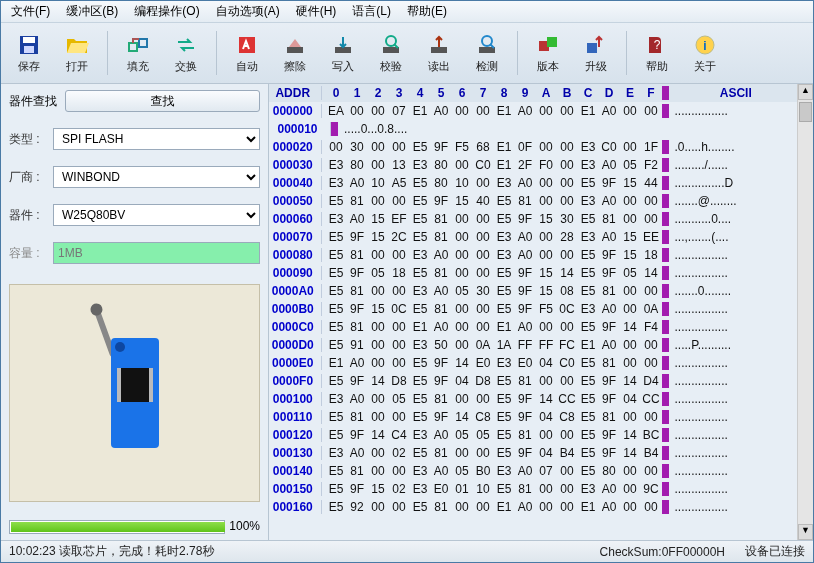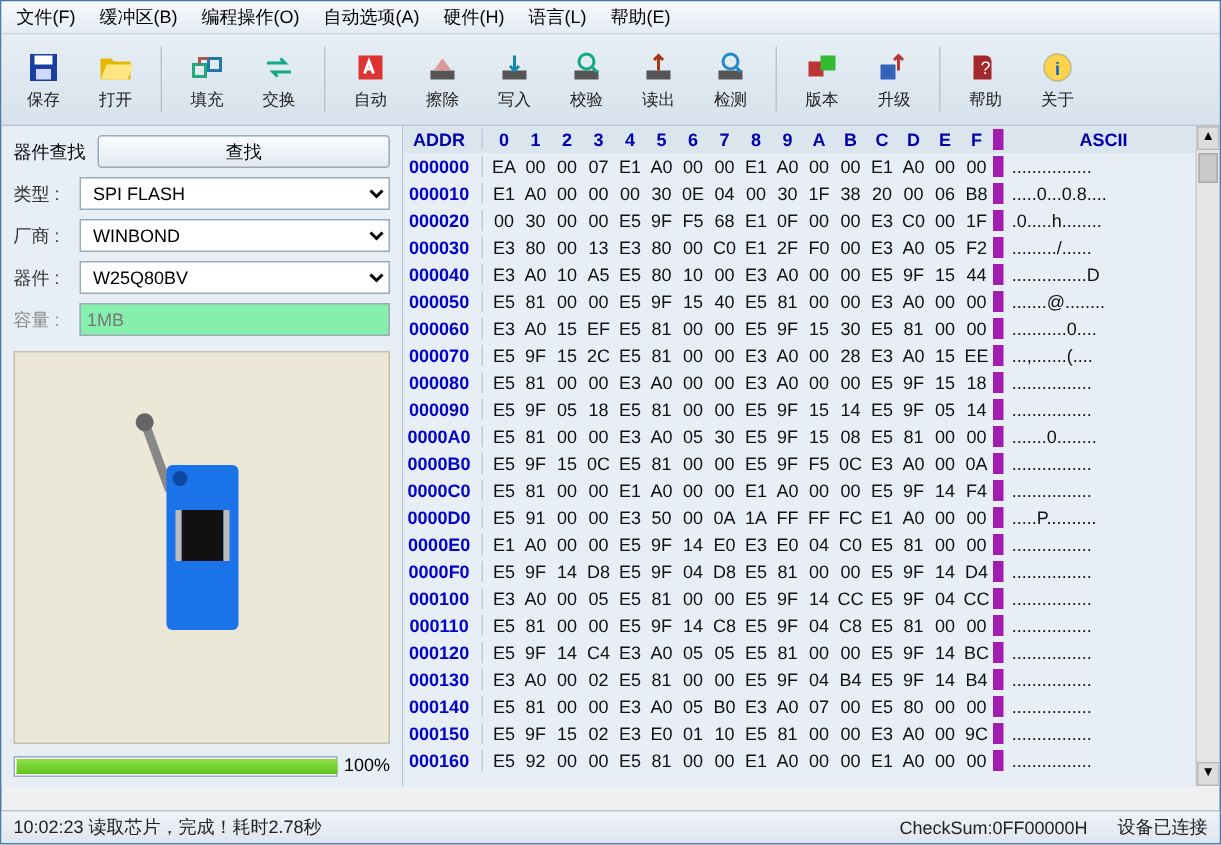--- a/index.html
+++ b/index.html
@@ -13,21 +13,21 @@
   .winbtn { width: 34px; height: 20px; border: 1px solid #9aaabb; background: linear-gradient(#f3f8fc,#d6e4ef); display:flex; align-items:center; justify-content:center; font-family: monospace; font-size: 11px; cursor:pointer; }
   .winbtn.close { background: linear-gradient(#f08a7a,#d64530); color:#fff; border-color:#b23b2a; width:48px;}
   .menubar { height: 22px; background: linear-gradient(#f6f9fc,#e4ecf3); display: flex; align-items: center; padding: 0 4px; gap: 4px; border-bottom:1px solid #c5d3df; }
   .menubar span { padding: 2px 6px; cursor: default; }
   .toolbar { min-height: 60px; background: linear-gradient(#e7eef5,#d7e2ec); display: flex; align-items: center; padding: 4px 6px; gap: 4px; border-bottom:1px solid #b7c5d2; flex-wrap:wrap; }
   .tbtn { width: 44px; height: 52px; display: flex; flex-direction: column; align-items: center; justify-content: center; gap: 2px; border-radius: 3px; cursor:pointer; }
   .tbtn svg { width: 24px; height: 24px; }
   .tbtn .lbl { font-size: 11px; color: #222; }
   .tdiv { width: 1px; height: 44px; background: #b7c5d2; margin: 0 4px; }
   .main { flex: 1; display: flex; overflow: hidden; }
-  .left { width: 268px; background: #e7eef5; border-right: 1px solid #b7c5d2; padding: 6px 8px; display:flex; flex-direction:column; gap:6px; }
+  .left { width: 268px; background: #e7eef5; border-right: 1px solid #b7c5d2; padding: 6px 8px; display:flex; flex-direction:column; gap:16px; }
   .left .hdr { display:flex; align-items:center; gap:8px; }
   .left .hdr button { flex:1; height:22px; background: linear-gradient(#fafcfe,#e1e9f0); border:1px solid #9aaabb; border-radius:3px; cursor:pointer; }
   .row { display:flex; align-items:center; gap:6px; }
   .row label { width: 38px; color:#333; }
   .row select, .row input { flex:1; height:22px; border:1px solid #9aaabb; background:#fff; padding:0 4px; font-size:12px; }
   .row input[disabled]{ background:#86efac; color:#777; }
   .diagram { flex:1; min-height:140px; background:#ece8d8; border:1px solid #c5bfa8; margin-top:4px; position:relative; }
   .chip-pcb { position:absolute; left:50%; top:50%; transform:translate(-50%,-50%); width:48px; height:110px; background:#1a73e8; border-radius:4px; }
   .chip-pcb:before, .chip-pcb:after { content:""; position:absolute; background:#0d47a1; }
   .chip-pcb:before{ width:10px;height:10px;border-radius:50%;left:4px;top:4px;}
@@ -49,21 +49,21 @@
   .bytes { padding-left:4px; color:#111; letter-spacing:0; }
   .hexhdr .bytes span{ color:#0000aa; font-weight:bold; display:inline-block; width:21px; text-align:center; }
   .hexrow .bytes span{ display:inline-block; width:21px; text-align:center; }
   .ascii { width:160px; border-left:7px solid #a21caf; padding-left:6px; color:#111; overflow:hidden; }
   .hexhdr .ascii{ color:#0000aa; font-weight:bold; text-align:center; }
   .scrollbar{ width:16px; background:#e5e5e5; border-left:1px solid #ccc; position:relative;}
   .scrollbar .thumb{ position:absolute; top:18px; left:1px; right:1px; height:20px; background:#c9c9c9; border:1px solid #aaa;}
   .scrollbar .arr{position:absolute;left:0;right:0;height:16px;text-align:center;font-size:9px;background:#ddd;border:1px solid #bbb;}
   .scrollbar .arr.up{top:0;} .scrollbar .arr.dn{bottom:0;}
   .hexwrap{flex:1;display:flex;overflow:hidden;}
-  .status { height: 22px; background: linear-gradient(#eff3f7,#dee6ed); border-top:1px solid #b7c5d2; display:flex; align-items:center; padding:0 8px; gap:20px; font-size:12px; color:#222;margin-top:16px; }
+  .status { height: 22px; background: linear-gradient(#eff3f7,#dee6ed); border-top:1px solid #b7c5d2; display:flex; align-items:center; padding:0 8px; gap:20px; font-size:12px; color:#222; }
   .status .sp { flex:1; }
 </style>
 </head>
 <body>
 
 <div class="window">
 
   <div class="menubar">
     <span>文件(F)</span>
     <span>缓冲区(B)</span>
@@ -216,21 +216,21 @@
           </div>
         <span>100%</span>
       </div>
     </div>
 
     <div class="hex">
       <div class="hexwrap">
         <div class="hexgrid" id="hexgrid">
             <div class="hexhdr"><div class="addr">ADDR</div><div class="bytes"><span>0</span><span>1</span><span>2</span><span>3</span><span>4</span><span>5</span><span>6</span><span>7</span><span>8</span><span>9</span><span>A</span><span>B</span><span>C</span><span>D</span><span>E</span><span>F</span></div><div class="ascii">ASCII</div></div>
             <div class="hexrow"><div class="addr">000000</div><div class="bytes"><span>EA</span><span>00</span><span>00</span><span>07</span><span>E1</span><span>A0</span><span>00</span><span>00</span><span>E1</span><span>A0</span><span>00</span><span>00</span><span>E1</span><span>A0</span><span>00</span><span>00</span></div><div class="ascii">................</div></div>
-            <div class="hexrow"><div class="addr">000010</div><div class="bytes"><span>E1</span><span>A0</span><span>00</span><span>00</span><span>00</span><span>30</span><span>0E</span><span>04</span><span>00</span><span>30</span><span>1F</span><span>38</span><span>20</span><span>00</span><span>06</span><span>B8</span></div><div class="ascii">.....0...0.8....</div></div>
+            <div class="hexrow"><div class="addr">000010</div><div class="ascii">.....0...0.8....</div></div>
             <div class="hexrow"><div class="addr">000020</div><div class="bytes"><span>00</span><span>30</span><span>00</span><span>00</span><span>E5</span><span>9F</span><span>F5</span><span>68</span><span>E1</span><span>0F</span><span>00</span><span>00</span><span>E3</span><span>C0</span><span>00</span><span>1F</span></div><div class="ascii">.0.....h........</div></div>
             <div class="hexrow"><div class="addr">000030</div><div class="bytes"><span>E3</span><span>80</span><span>00</span><span>13</span><span>E3</span><span>80</span><span>00</span><span>C0</span><span>E1</span><span>2F</span><span>F0</span><span>00</span><span>E3</span><span>A0</span><span>05</span><span>F2</span></div><div class="ascii">........./......</div></div>
             <div class="hexrow"><div class="addr">000040</div><div class="bytes"><span>E3</span><span>A0</span><span>10</span><span>A5</span><span>E5</span><span>80</span><span>10</span><span>00</span><span>E3</span><span>A0</span><span>00</span><span>00</span><span>E5</span><span>9F</span><span>15</span><span>44</span></div><div class="ascii">...............D</div></div>
             <div class="hexrow"><div class="addr">000050</div><div class="bytes"><span>E5</span><span>81</span><span>00</span><span>00</span><span>E5</span><span>9F</span><span>15</span><span>40</span><span>E5</span><span>81</span><span>00</span><span>00</span><span>E3</span><span>A0</span><span>00</span><span>00</span></div><div class="ascii">.......@........</div></div>
             <div class="hexrow"><div class="addr">000060</div><div class="bytes"><span>E3</span><span>A0</span><span>15</span><span>EF</span><span>E5</span><span>81</span><span>00</span><span>00</span><span>E5</span><span>9F</span><span>15</span><span>30</span><span>E5</span><span>81</span><span>00</span><span>00</span></div><div class="ascii">...........0....</div></div>
             <div class="hexrow"><div class="addr">000070</div><div class="bytes"><span>E5</span><span>9F</span><span>15</span><span>2C</span><span>E5</span><span>81</span><span>00</span><span>00</span><span>E3</span><span>A0</span><span>00</span><span>28</span><span>E3</span><span>A0</span><span>15</span><span>EE</span></div><div class="ascii">...,.......(....</div></div>
             <div class="hexrow"><div class="addr">000080</div><div class="bytes"><span>E5</span><span>81</span><span>00</span><span>00</span><span>E3</span><span>A0</span><span>00</span><span>00</span><span>E3</span><span>A0</span><span>00</span><span>00</span><span>E5</span><span>9F</span><span>15</span><span>18</span></div><div class="ascii">................</div></div>
             <div class="hexrow"><div class="addr">000090</div><div class="bytes"><span>E5</span><span>9F</span><span>05</span><span>18</span><span>E5</span><span>81</span><span>00</span><span>00</span><span>E5</span><span>9F</span><span>15</span><span>14</span><span>E5</span><span>9F</span><span>05</span><span>14</span></div><div class="ascii">................</div></div>
             <div class="hexrow"><div class="addr">0000A0</div><div class="bytes"><span>E5</span><span>81</span><span>00</span><span>00</span><span>E3</span><span>A0</span><span>05</span><span>30</span><span>E5</span><span>9F</span><span>15</span><span>08</span><span>E5</span><span>81</span><span>00</span><span>00</span></div><div class="ascii">.......0........</div></div>
             <div class="hexrow"><div class="addr">0000B0</div><div class="bytes"><span>E5</span><span>9F</span><span>15</span><span>0C</span><span>E5</span><span>81</span><span>00</span><span>00</span><span>E5</span><span>9F</span><span>F5</span><span>0C</span><span>E3</span><span>A0</span><span>00</span><span>0A</span></div><div class="ascii">................</div></div>

